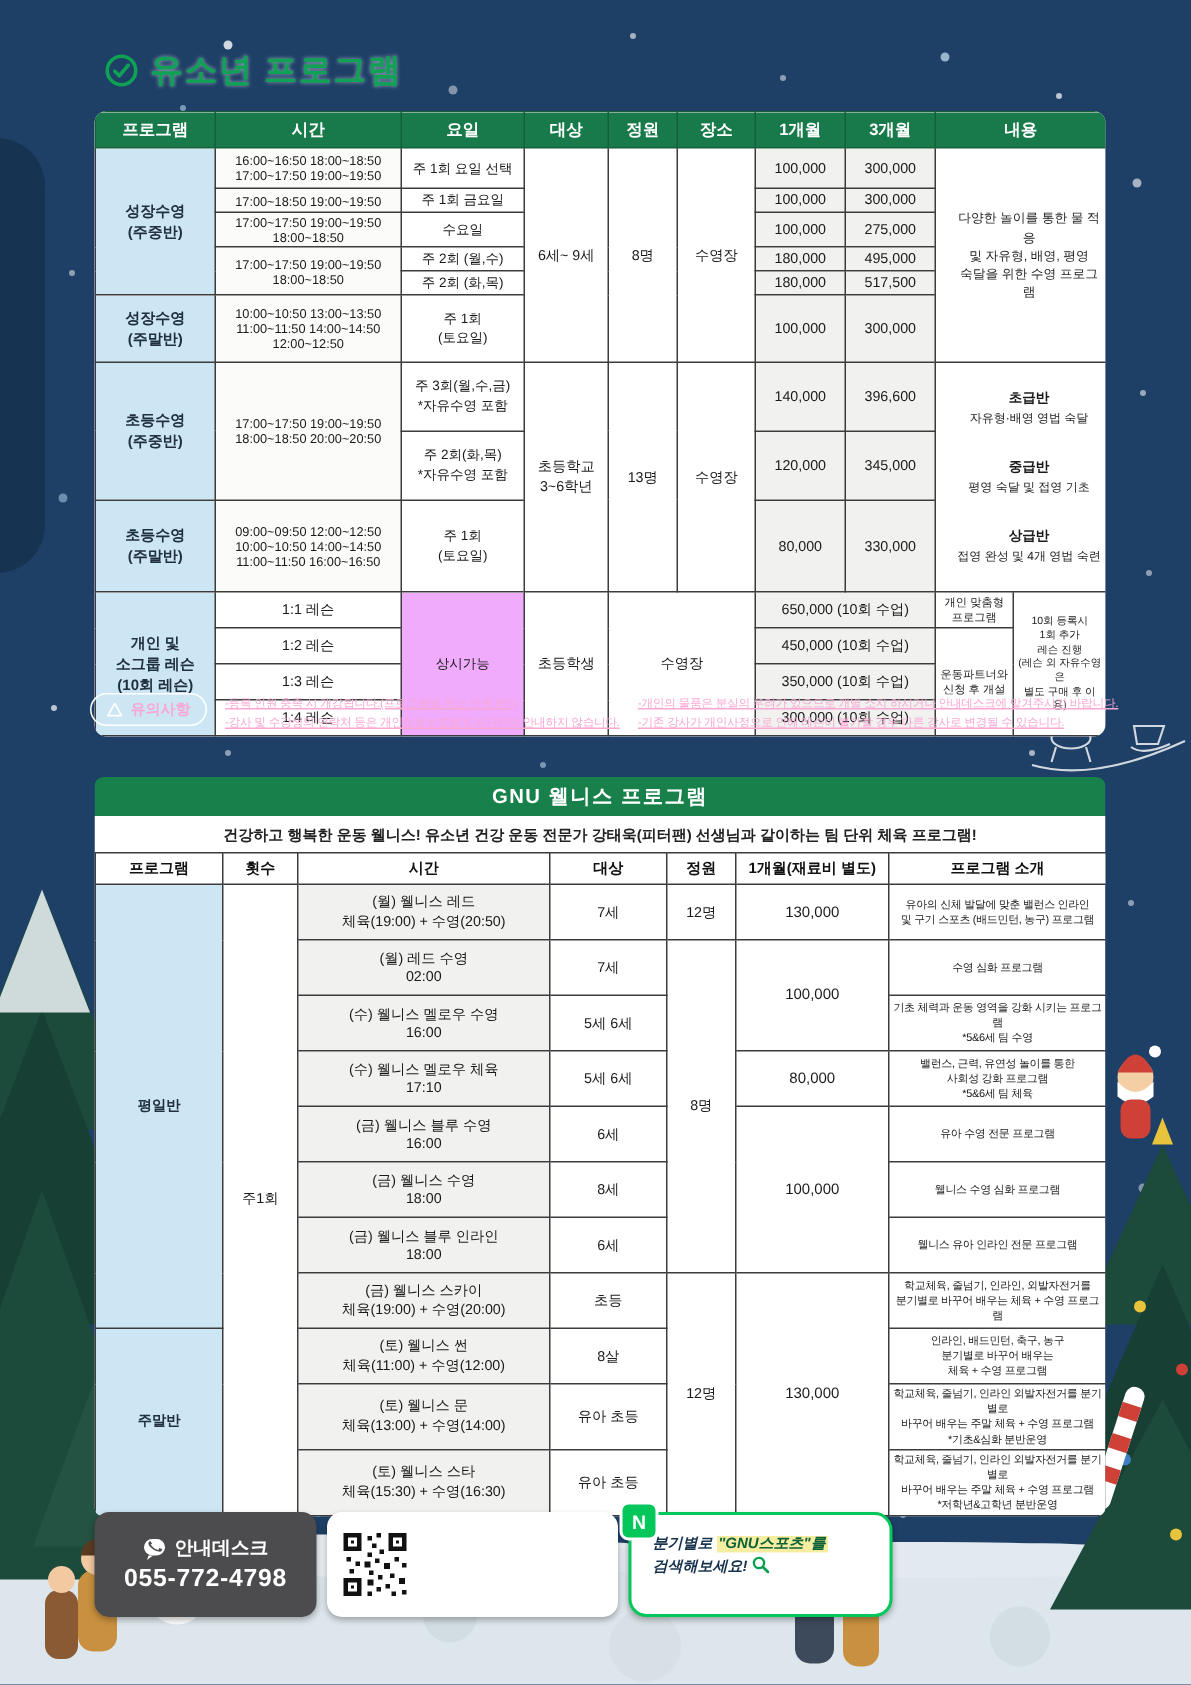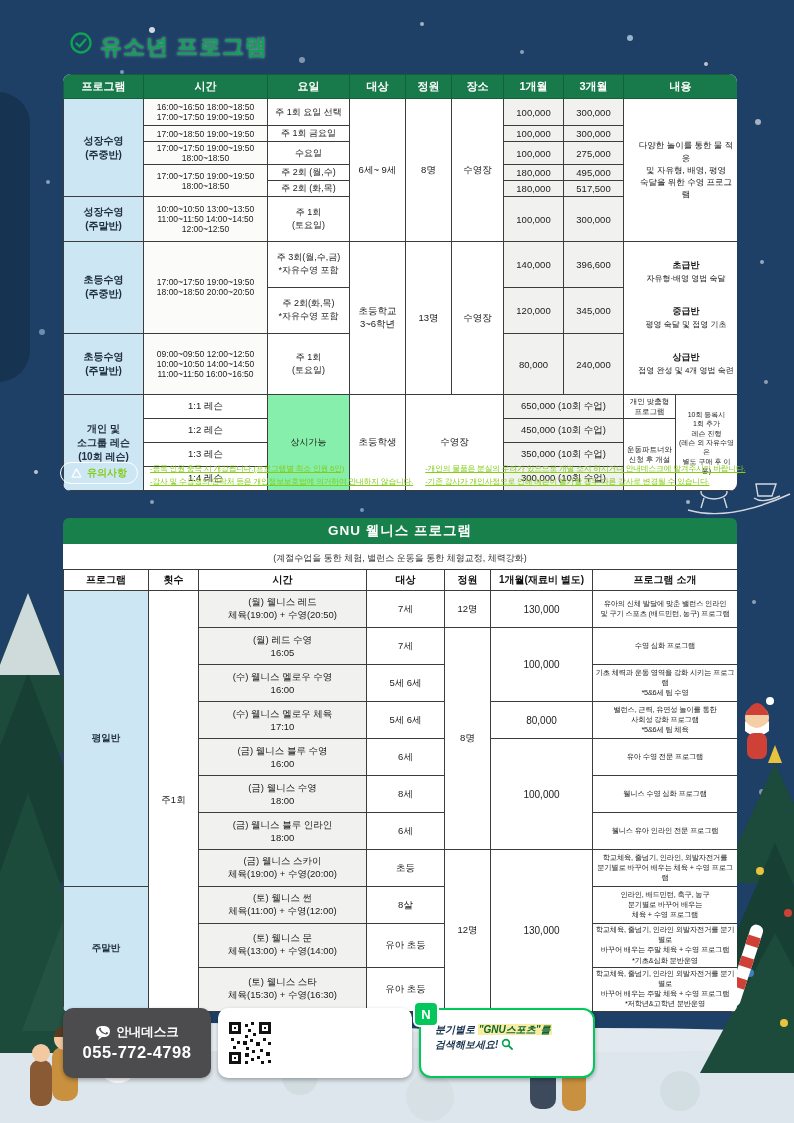--- a/index.html
+++ b/index.html
@@ -18,21 +18,21 @@
       150px 500px 0 0 rgba(255,255,255,.5),360px 508px 0 0 rgba(180,210,230,.6),
       42px 640px 0 1px rgba(255,255,255,.5),752px 600px 0 0 rgba(255,255,255,.5),
       30px 820px 0 0 rgba(255,255,255,.5),760px 790px 0 1px rgba(255,255,255,.45),
       26px 960px 0 0 rgba(255,255,255,.6),420px 1012px 0 0 rgba(255,255,255,.5),
       600px 1008px 0 0 rgba(255,255,255,.5),210px 1006px 0 1px rgba(255,255,255,.4);}
   .scan-shadow{position:absolute;left:-34px;top:92px;width:64px;height:290px;border-radius:32px;
     background:#16314f;opacity:.85;z-index:1;}
   .scene{position:absolute;left:0;bottom:0;z-index:1;}
   .sleigh{position:absolute;left:684px;top:448px;z-index:1;}
   
-  .title-row{position:absolute;left:70px;top:32px;display:flex;gap:8px;z-index:2;}
+  .title-row{position:absolute;left:70px;top:32px;display:flex;align-items:center;gap:8px;z-index:2;}
   .title-row .txt{font-size:22px;font-weight:bold;color:#0fa254;letter-spacing:1px;
     text-shadow:0 0 3px rgba(255,255,255,.55);}
   
   .t1-wrap{position:absolute;left:63px;top:74px;width:674px;background:#fff;border-radius:8px;
     overflow:hidden;z-index:2;}
   table{border-collapse:collapse;table-layout:fixed;width:674px;}
   td,th{border:1px solid #3c3c3c;text-align:center;vertical-align:middle;white-space:pre-line;
     padding:1px 2px;color:#1a1a1a;overflow:hidden;}
   .t1 th{background:#187a4a;color:#fff;font-size:11px;font-weight:bold;border-color:#14603a;}
   .prog{background:#cde6f4;font-size:10px;font-weight:bold;color:#20303f;}
@@ -43,21 +43,21 @@
   .plc{font-size:9.5px;}
   .price{font-size:9.5px;background:#f1f1ef;}
   .desc{font-size:8.5px;line-height:1.45;padding-left:13px;}
   .lvl{margin:4px 0;}
   .lvl b{display:block;font-size:9px;}
   .lvl span{font-size:8px;}
   .lesson-name{font-size:9.5px;}
   .note{font-size:7.5px;line-height:1.3;}
   .side-note{font-size:7px;line-height:1.35;}
   
-  .notices{position:absolute;left:60px;top:462px;width:680px;display:flex;gap:12px;color:#84cc16;z-index:2;}
+  .notices{position:absolute;left:60px;top:462px;width:680px;display:flex;gap:12px;color:#f9a8d4;z-index:2;}
   .badge{flex:0 0 auto;align-self:flex-start;border:1.5px solid #fff;border-radius:14px;
     padding:3px 10px;font-size:10px;font-weight:bold;display:flex;align-items:center;gap:5px;}
   .note-col{font-size:7.8px;line-height:1.7;letter-spacing:-0.2px;}
   .note-col div{white-space:nowrap;text-decoration:underline;}
   
   .wl-wrap{position:absolute;left:63px;top:518px;width:674px;z-index:2;border-radius:6px;overflow:hidden;}
   .gnu-bar{background:#17804b;color:#fff;text-align:center;font-weight:bold;font-size:13.5px;
     height:26px;line-height:26px;letter-spacing:1px;}
   .wl-panel{background:#fff;}
   .wl-intro{padding:6px 6px 4px;text-align:center;}
@@ -283,28 +283,28 @@
       </tr>
       <tr style="height:48px">
         <td class="prog">초등수영
 (주말반)</td>
         <td class="time">09:00~09:50  12:00~12:50
 10:00~10:50  14:00~14:50
 11:00~11:50  16:00~16:50</td>
         <td class="day">주 1회
 (토요일)</td>
         <td class="price">80,000</td>
-        <td class="price">240,000</td>
+        <td class="price">330,000</td>
       </tr>
       <tr style="height:24px">
         <td rowspan="4" class="prog">개인 및
 소그룹 레슨
 (10회 레슨)</td>
         <td class="lesson-name">1:1 레슨</td>
-        <td rowspan="4" class="day" style="background:#86efac">상시가능</td>
+        <td rowspan="4" class="day" style="background:#f0abfc">상시가능</td>
         <td rowspan="4" class="tgt">초등학생</td>
         <td colspan="2" rowspan="4" class="plc">수영장</td>
         <td colspan="2" class="price">650,000 (10회 수업)</td>
         <td class="note">개인 맞춤형
 프로그램</td>
         <td rowspan="4" class="side-note">10회 등록시
 1회 추가
 레슨 진행
 (레슨 외 자유수영은
 별도 구매 후 이용)</td>
@@ -341,21 +341,21 @@
     <div class="note-col" style="width:340px">
       <div>-개인의 물품은 분실의 우려가 있으므로 개별 소지 하시거나 안내데스크에 맡겨주시기 바랍니다.</div>
       <div>-기존 강사가 개인사정으로 인해 레슨이 불가할 경우 다른 강사로 변경될 수 있습니다.</div>
     </div>
   </div>
 
   <div class="wl-wrap">
     <div class="gnu-bar">GNU 웰니스 프로그램</div>
     <div class="wl-panel">
       <div class="wl-intro">
-        <div class="l2">(계절수업을 통한 체험, 밸런스 운동을 통한 체형교정, 체력강화)</div>
+        <div class="l1">건강하고 행복한 운동 웰니스! 유소년 건강 운동 전문가 강태욱(피터팬) 선생님과 같이하는 팀 단위 체육 프로그램!</div>
       </div>
       <table class="t2">
         <colgroup>
           <col style="width:85px">
             <col style="width:50px">
             <col style="width:168px">
             <col style="width:78px">
           <col style="width:46px">
             <col style="width:102px">
             <col style="width:145px">
@@ -376,21 +376,21 @@
           <td class="time">(월) 웰니스 레드
 체육(19:00) + 수영(20:50)</td>
           <td class="tgt">7세</td>
           <td class="cap">12명</td>
           <td class="fee">130,000</td>
           <td class="intro">유아의 신체 발달에 맞춘 밸런스 인라인
 및 구기 스포츠 (배드민턴, 농구) 프로그램</td>
         </tr>
         <tr style="height:37px">
           <td class="time">(월) 레드 수영
-16:05</td>
+02:00</td>
           <td class="tgt">7세</td>
           <td rowspan="6" class="cap">8명</td>
           <td rowspan="2" class="fee">100,000</td>
           <td class="intro">수영 심화 프로그램</td>
         </tr>
         <tr style="height:37px">
           <td class="time">(수) 웰니스 멜로우 수영
 16:00</td>
           <td class="tgt">5세 6세</td>
           <td class="intro">기초 체력과 운동 영역을 강화 시키는 프로그램

